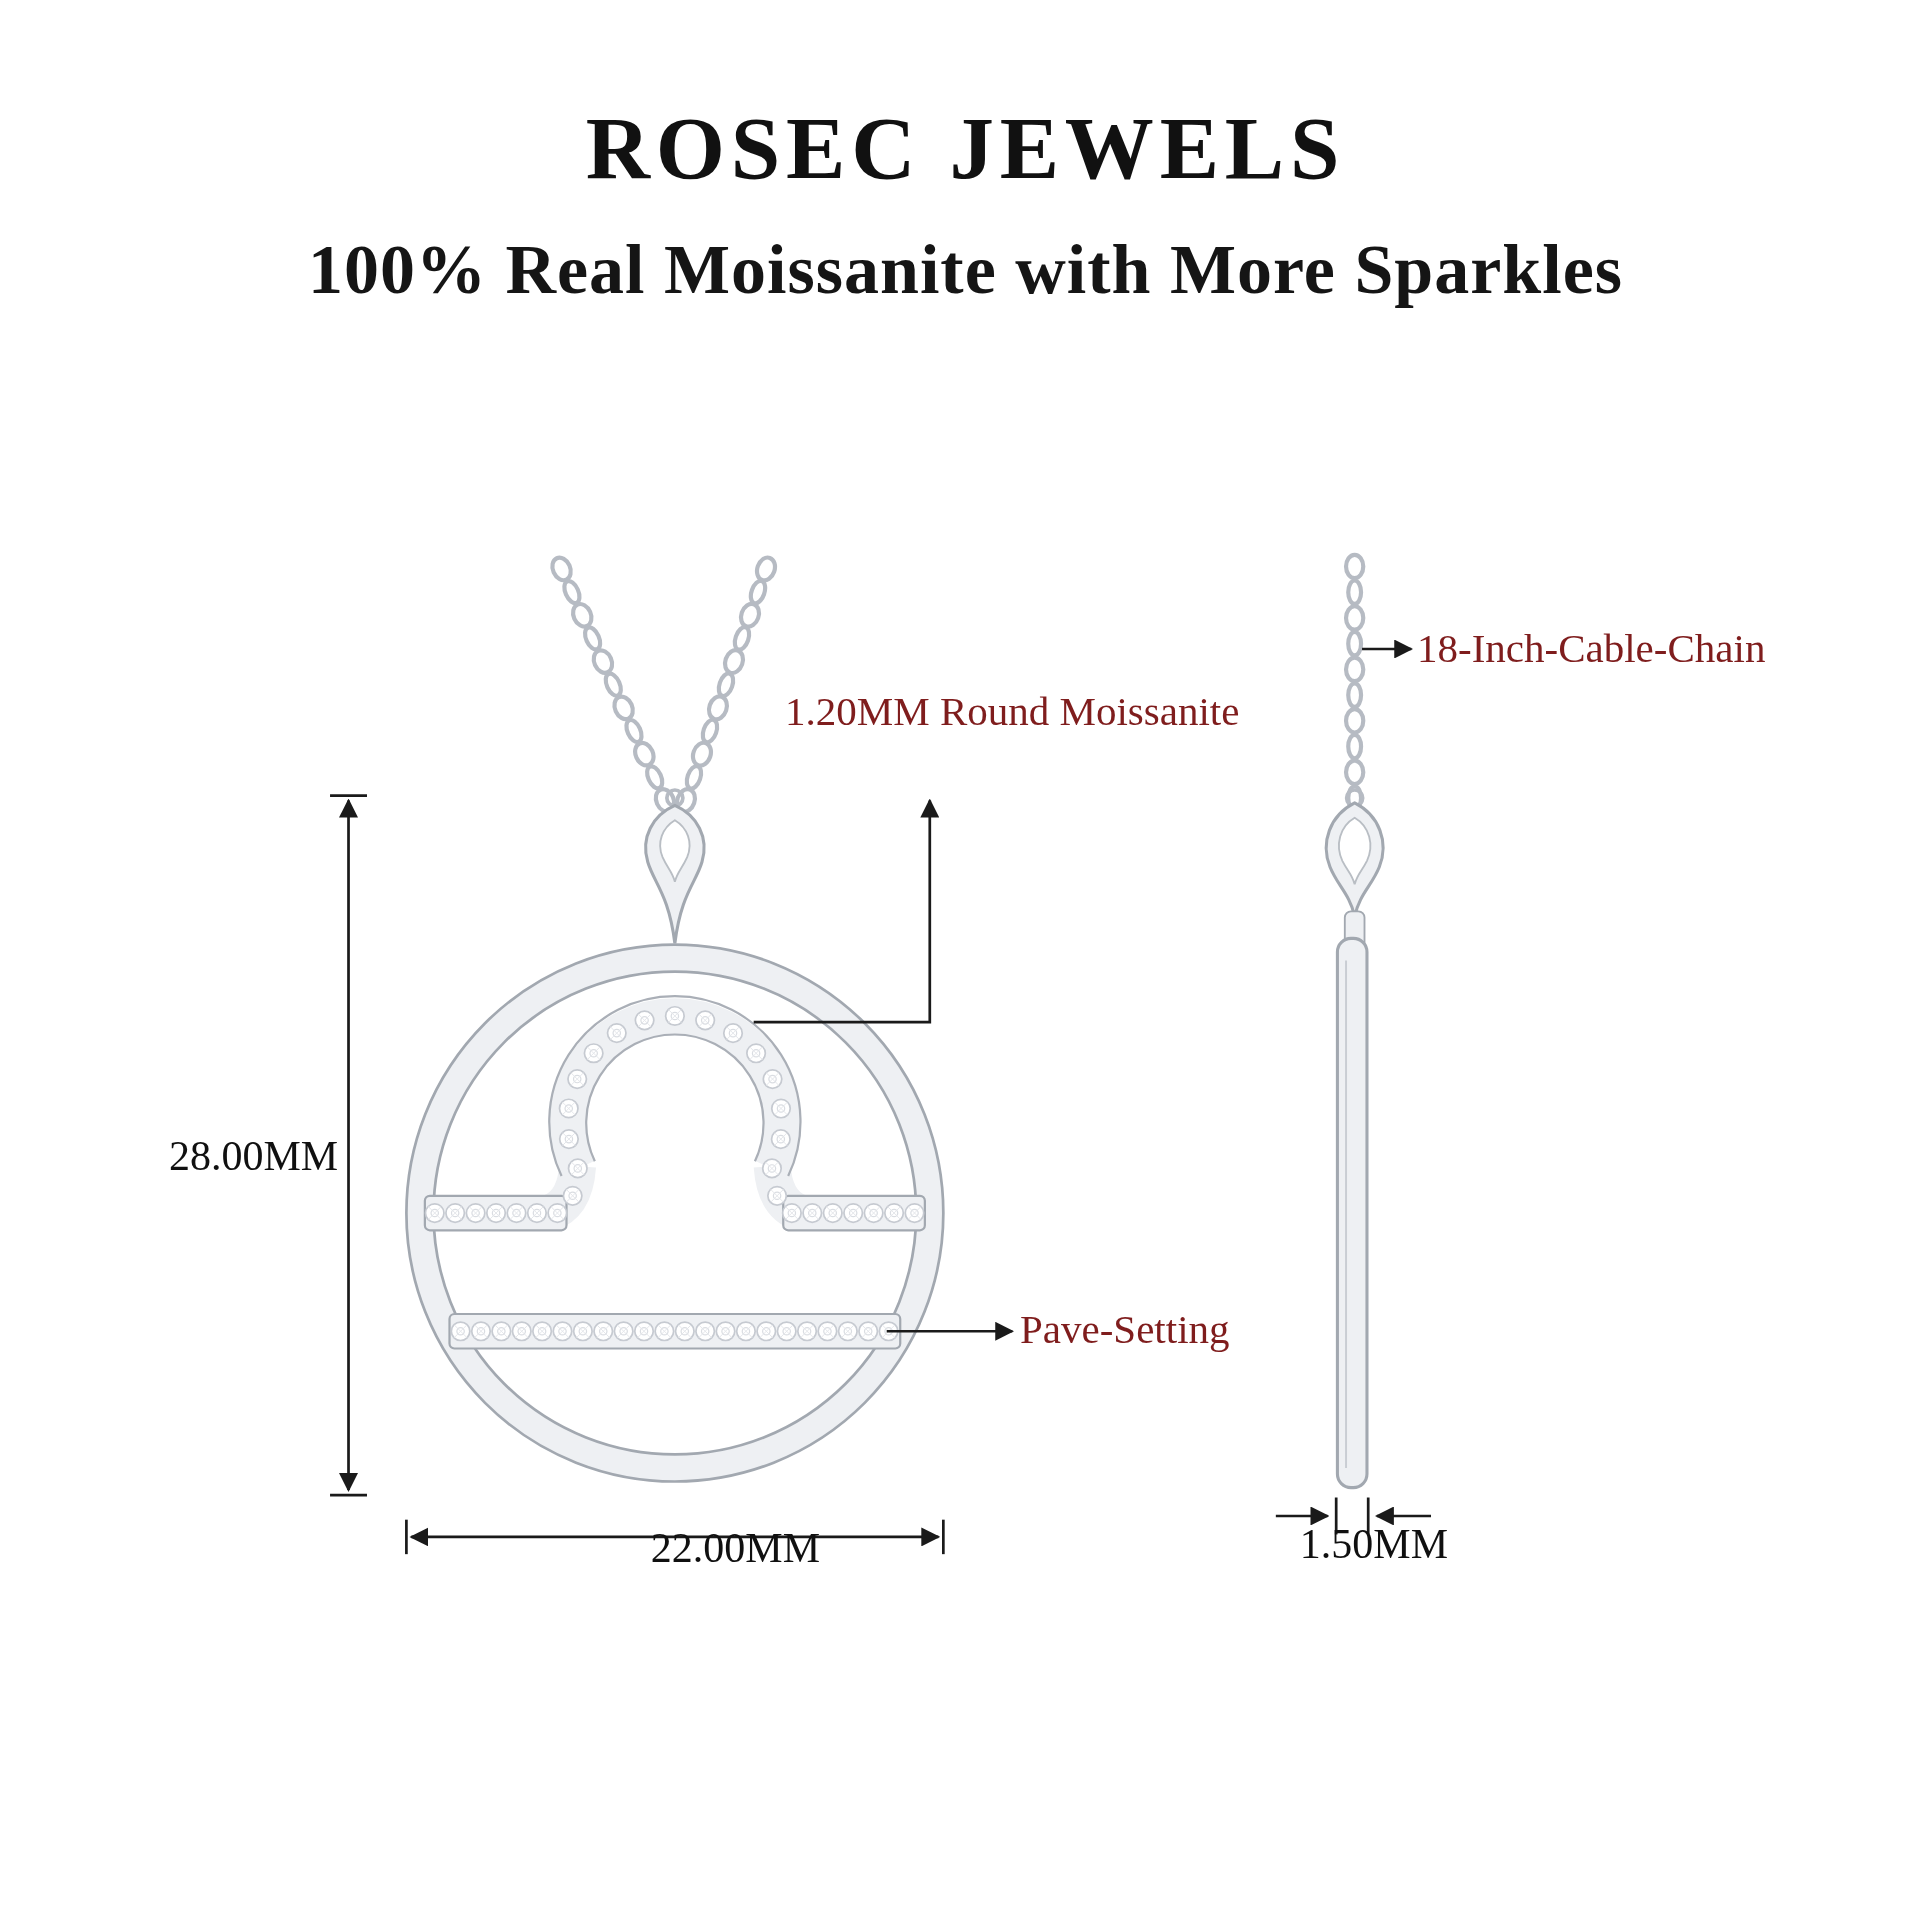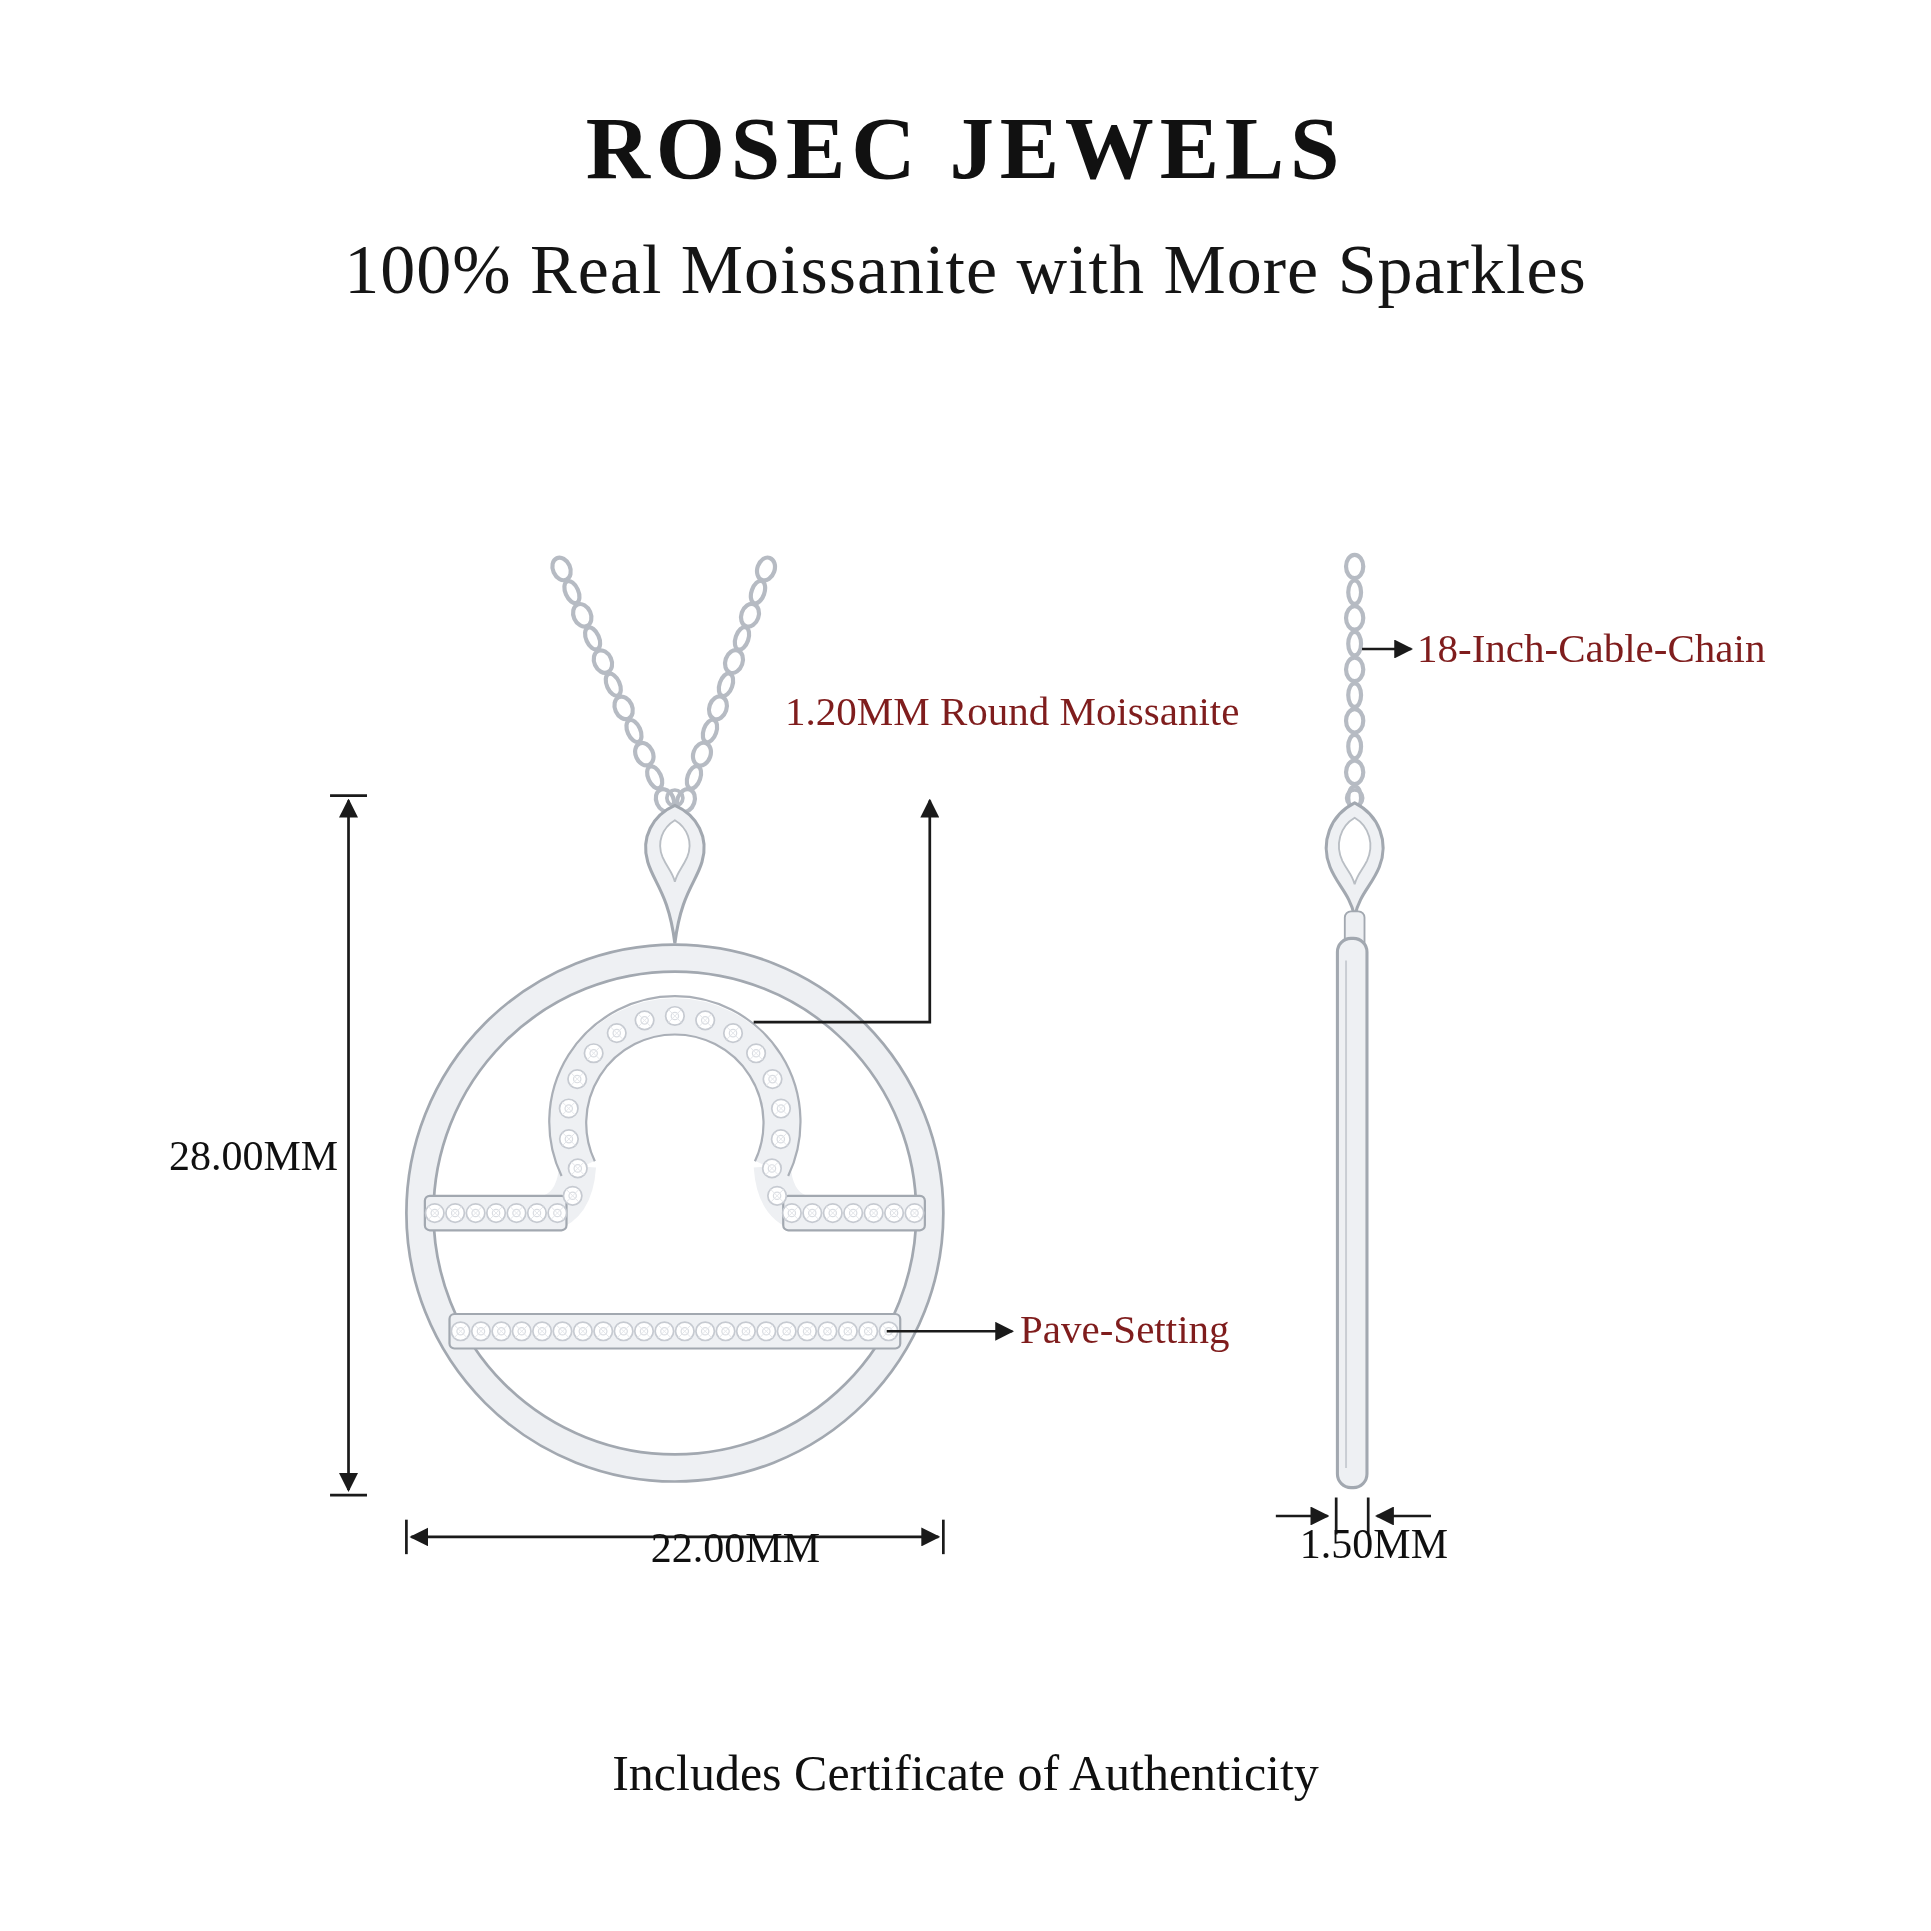--- a/index.html
+++ b/index.html
@@ -2,21 +2,21 @@
 <html><head>
 <meta charset="utf-8">
 <style>
   html,body{margin:0;padding:0;background:#ffffff;}
   #stage{position:relative;width:1931px;height:1931px;background:#ffffff;overflow:hidden;
          font-family:"Liberation Serif", serif;color:#181818;}
   #art{position:absolute;left:0;top:0;width:1931px;height:1931px;}
   .txt{position:absolute;white-space:nowrap;}
   .brand{left:0;top:97px;width:1931px;text-align:center;font-size:89px;font-weight:700;
          letter-spacing:5.8px;color:#111;}
-  .tagline{left:0;top:230px;width:1931px;text-align:center;font-size:70px;font-weight:400;
+  .tagline{left:0;top:230px;width:1931px;text-align:center;font-size:70px;font-weight:700;
            letter-spacing:1px;color:#151515;}
   .ann{font-size:41px;font-weight:400;color:#7f1d1d;}
   .dim{font-size:42px;font-weight:400;color:#101010;}
   .footer{left:0;top:1744px;width:1931px;text-align:center;font-size:50px;font-weight:500;color:#101010;}
   .a-stone1{left:785px;top:687px;}
   .a-stone2{left:785px;top:736px;}
   .a-chain{left:1417px;top:624px;}
   .a-pave{left:1020px;top:1305px;}
   .d-height{left:169px;top:1132px;}
   .d-width{left:530px;top:1524px;width:290px;text-align:right;}
@@ -194,15 +194,14 @@
   </svg>
 
   <div class="txt brand">ROSEC JEWELS</div>
   <div class="txt tagline">100% Real Moissanite with More Sparkles</div>
   <div class="txt ann a-stone1">1.20MM Round Moissanite</div>
   <div class="txt ann a-chain">18-Inch-Cable-Chain</div>
   <div class="txt ann a-pave">Pave-Setting</div>
   <div class="txt dim d-height">28.00MM</div>
   <div class="txt dim d-width">22.00MM</div>
   <div class="txt dim d-thick">1.50MM</div>
-  <div class="txt footer">Includes Certificate of Authenticity</div>
 </div>
 
 
 </body></html>

